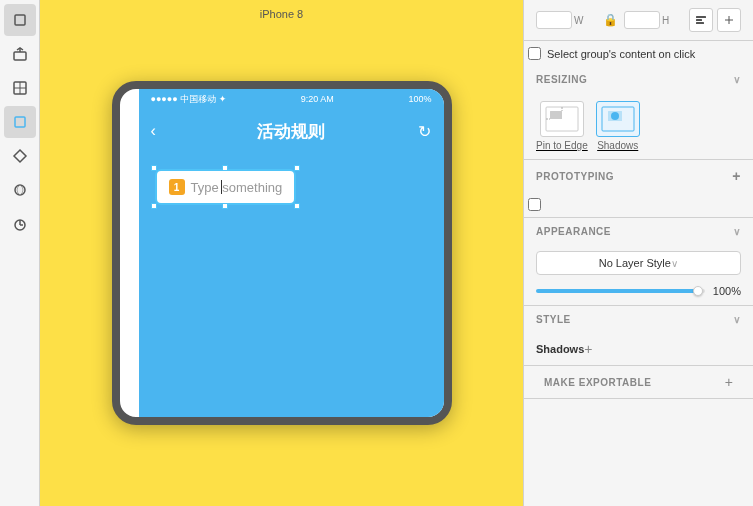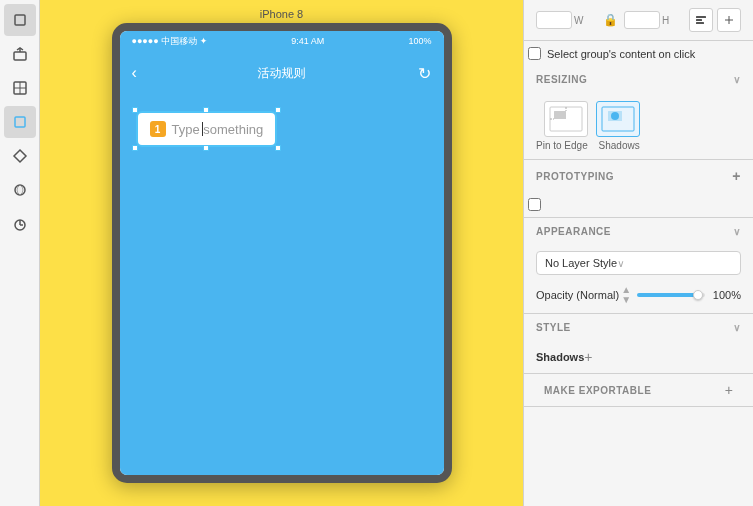--- a/index.html
+++ b/index.html
@@ -44,27 +44,28 @@
       display: flex;
       align-items: center;
       justify-content: center;
       position: relative;
       overflow: hidden;
     }
 
     
     .iphone-mockup {
       width: 340px;
-      height: 460px;
-      background: white;
-      border-radius: 15px;
+      height: 344px;
+      background: white;
+      border-radius: 24px;
       border: 8px solid #555;
       overflow: hidden;
       position: relative;
       box-shadow: 0 4px 20px rgba(0,0,0,0.3);
+      padding-left: 19px;
     }
     .iphone-status-bar {
       background: #4ab5f0;
       height: 20px;
       display: flex;
       align-items: center;
       justify-content: space-between;
       padding: 0 12px;
       font-size: 9px;
       color: white;
@@ -79,22 +80,22 @@
       padding: 0 12px;
     }
     .nav-back {
       position: absolute;
       left: 12px;
       color: white;
       font-size: 16px;
     }
     .nav-title {
       color: white;
-      font-size: 12px;
-      font-weight: 400;
+      font-size: 17px;
+      font-weight: 700;
     }
     .nav-action {
       position: absolute;
       right: 12px;
       color: white;
       font-size: 16px;
     }
     .iphone-content {
       background: #4ab5f0;
       height: calc(100% - 64px);
@@ -228,23 +229,24 @@
     
     .resizing-grid {
       display: flex;
       gap: 8px;
       padding: 8px 12px;
       align-items: center;
     }
     .resize-option {
       display: flex;
       flex-direction: column;
-      align-items: flex-end;
+      align-items: center;
       gap: 3px;
       cursor: pointer;
+      text-decoration: underline;
     }
     .resize-box {
       width: 44px;
       height: 36px;
       border: 1px solid #d0d0d0;
       border-radius: 3px;
       background: white;
       position: relative;
       display: flex;
       align-items: center;
@@ -270,21 +272,21 @@
       padding: 6px 12px;
     }
     .dropdown {
       width: 100%;
       border: 1px solid #d0d0d0;
       border-radius: 4px;
       padding: 5px 8px;
       background: white;
       display: flex;
       align-items: center;
-      justify-content: flex-start;
+      justify-content: center;
       cursor: pointer;
     }
     .dropdown span { color: #333; font-size: 11px; }
     .dropdown .arrow { color: #aaa; font-size: 10px; }
 
     
     .opacity-row {
       display: flex;
       align-items: center;
       gap: 6px;
@@ -411,21 +413,21 @@
   </div>
 </div>
 
 <div class="canvas-area">
   <div style="position:absolute; top:8px; left:50%; transform:translateX(-50%); font-size:11px; color:#555; white-space:nowrap;">iPhone 8</div>
 
   <div class="iphone-mockup">
 
     <div class="iphone-status-bar">
       <span>●●●●● 中国移动 ✦</span>
-      <span>9:41 AM</span>
+      <span>9:20 AM</span>
       <span>100%</span>
     </div>
 
     <div class="iphone-nav-bar">
       <span class="nav-back">‹</span>
       <span class="nav-title">活动规则</span>
       <span class="nav-action">↻</span>
     </div>
 
     <div class="iphone-content">
@@ -533,24 +535,20 @@
       <span>APPEARANCE</span>
       <span class="chevron">∨</span>
     </div>
     <div class="dropdown-row">
       <div class="dropdown">
         <span>No Layer Style</span>
         <span class="arrow">∨</span>
       </div>
     </div>
     <div class="opacity-row">
-      <span class="opacity-label">
-        <span>Opacity (Normal)</span>
-        <span class="opacity-stepper">▲<br>▼</span>
-      </span>
       <div class="opacity-slider">
         <div class="slider-thumb"></div>
       </div>
       <span class="opacity-value">100%</span>
     </div>
   </div>
 
   <div class="panel-section">
     <div class="section-header">
       <span>STYLE</span>

